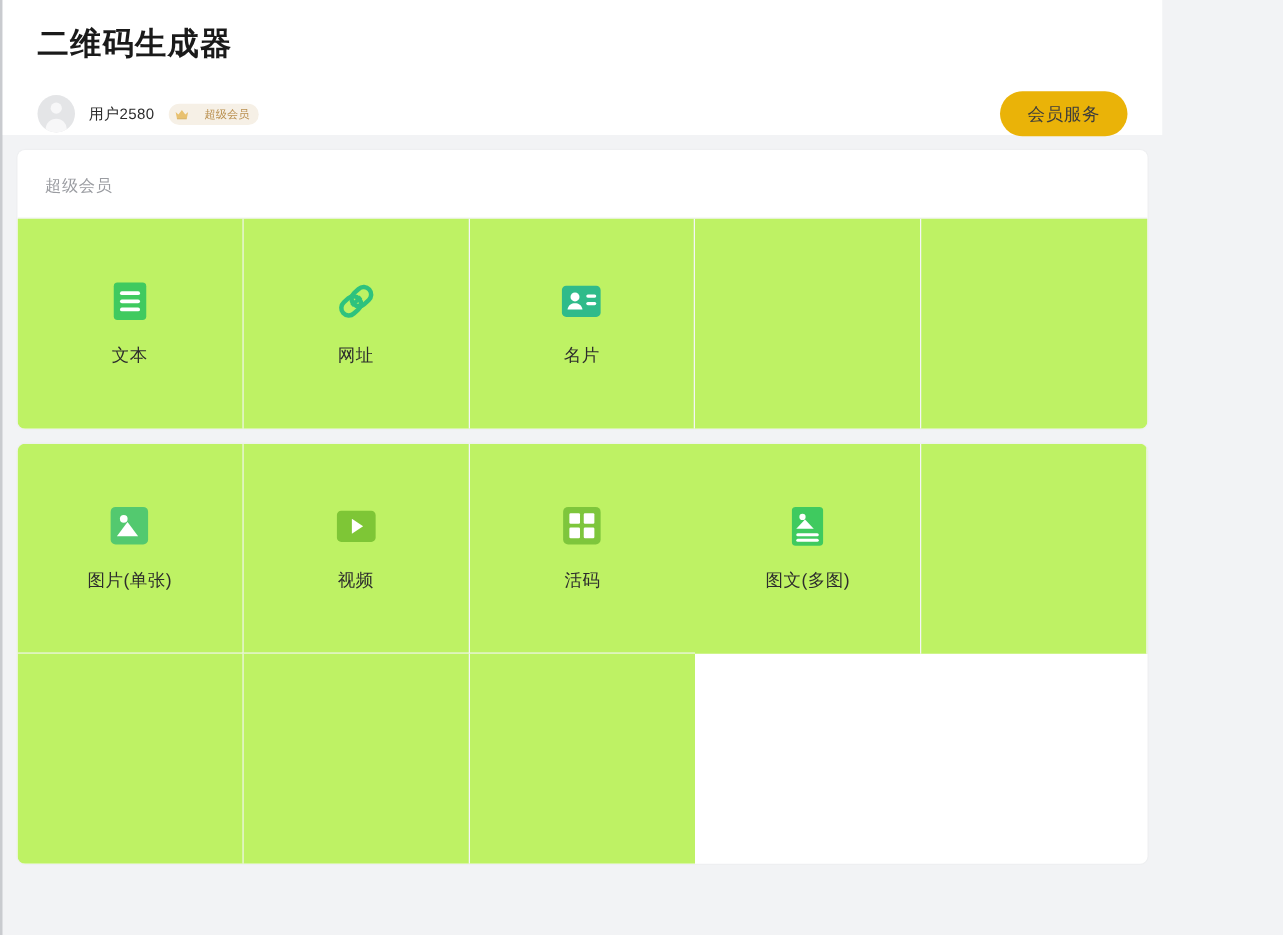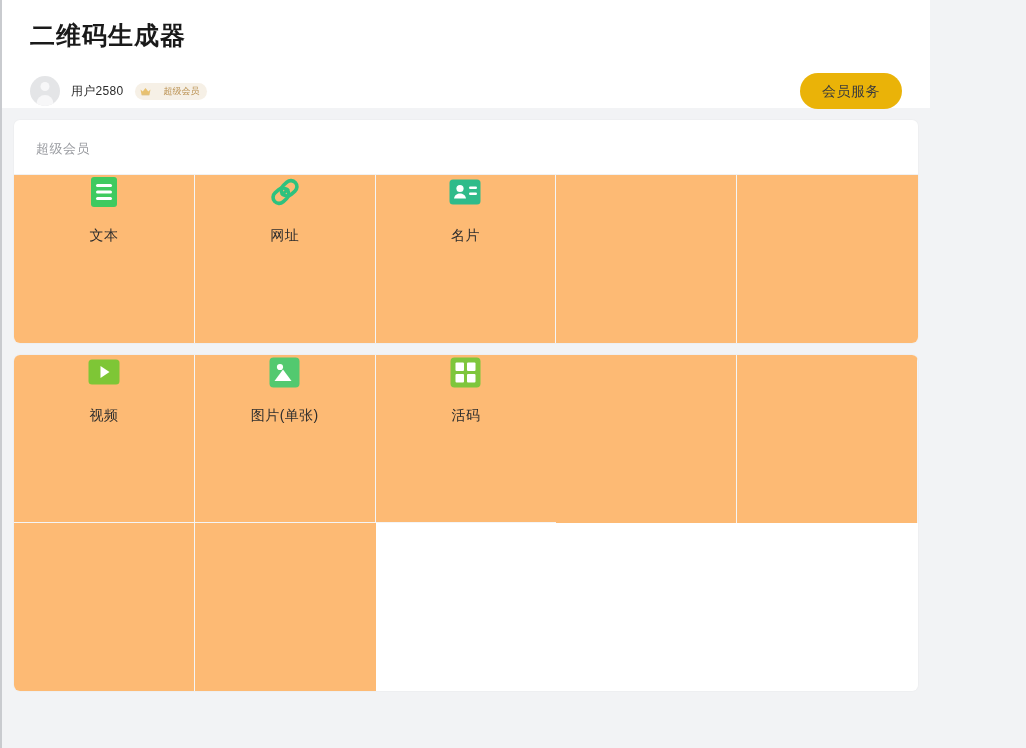--- a/index.html
+++ b/index.html
@@ -140,25 +140,25 @@
     display: flex;
     flex-wrap: wrap;
   }
 
   .grid-cell {
     width: 20%;
     height: 168px;
     display: flex;
     flex-direction: column;
     align-items: center;
-    justify-content: flex-start;
+    justify-content: center;
     border-right: 1px solid #f4f5f6;
     border-bottom: 1px solid #f4f5f6;
     cursor: pointer;
-    background: #fdba74;
+    background: #bef264;
   }
   .grid-cell.empty { cursor: default; }
   .grid-cell.no-border-b { border-bottom: none; }
   .grid-cell.no-border-r { border-right: none; }
 
   .icon-box {
     width: 34px;
     height: 34px;
     display: flex;
     align-items: center;
@@ -248,54 +248,66 @@
       <div class="grid-cell empty no-border-b no-border-r"></div>
 
     </div>
   </div>
 
   <div class="card">
     <div class="grid">
 
       <div class="grid-cell">
         <span class="icon-box">
-          <svg width="32" height="26" viewBox="0 0 32 26">
-            <rect x="0.5" y="0.5" width="31" height="25" rx="3.5" fill="#7ec636"></rect>
-            <path d="M12.5 7 L21.5 13 L12.5 19 Z" fill="#ffffff"></path>
-          </svg>
-        </span>
-        <span class="cell-label">视频</span>
-      </div>
-
-      <div class="grid-cell">
-        <span class="icon-box">
           <svg width="31" height="31" viewBox="0 0 31 31">
             <rect x="0.5" y="0.5" width="30" height="30" rx="4" fill="#53c96f"></rect>
             <circle cx="11" cy="10" r="3.1" fill="#ffffff"></circle>
             <path d="M5.5 24 L14 12.5 L22.5 24 Z" fill="#ffffff"></path>
           </svg>
         </span>
         <span class="cell-label">图片(单张)</span>
+      </div>
+
+      <div class="grid-cell">
+        <span class="icon-box">
+          <svg width="32" height="26" viewBox="0 0 32 26">
+            <rect x="0.5" y="0.5" width="31" height="25" rx="3.5" fill="#7ec636"></rect>
+            <path d="M12.5 7 L21.5 13 L12.5 19 Z" fill="#ffffff"></path>
+          </svg>
+        </span>
+        <span class="cell-label">视频</span>
       </div>
 
 
 
       <div class="grid-cell no-border-r">
         <span class="icon-box">
           <svg width="31" height="31" viewBox="0 0 31 31">
             <rect x="0.5" y="0.5" width="30" height="30" rx="4" fill="#7ec63c"></rect>
             <rect x="5.5" y="5.5" width="8.5" height="8.5" rx="1" fill="#ffffff"></rect>
             <rect x="17" y="5.5" width="8.5" height="8.5" rx="1" fill="#ffffff"></rect>
             <rect x="5.5" y="17" width="8.5" height="8.5" rx="1" fill="#ffffff"></rect>
             <rect x="17" y="17" width="8.5" height="8.5" rx="1" fill="#ffffff"></rect>
           </svg>
         </span>
         <span class="cell-label">活码</span>
       </div>
 
+      <div class="grid-cell no-border-b">
+        <span class="icon-box">
+          <svg width="26" height="32" viewBox="0 0 26 32">
+            <rect x="0.5" y="0.5" width="25" height="31" rx="3" fill="#3fca5f"></rect>
+            <circle cx="9" cy="8.5" r="2.5" fill="#ffffff"></circle>
+            <path d="M4 18 L11 10.5 L18 18 Z" fill="#ffffff"></path>
+            <rect x="4" y="21.5" width="18" height="2.4" rx="1.2" fill="#ffffff"></rect>
+            <rect x="4" y="26" width="18" height="2.4" rx="1.2" fill="#ffffff"></rect>
+          </svg>
+        </span>
+        <span class="cell-label">图文(多图)</span>
+      </div>
 
       <div class="grid-cell empty no-border-b"></div>
       <div class="grid-cell empty no-border-b"></div>
       <div class="grid-cell empty no-border-b"></div>
       <div class="grid-cell empty no-border-b no-border-r"></div>
 
     </div>
   </div>
 
   <div class="bottom-strip"></div>

